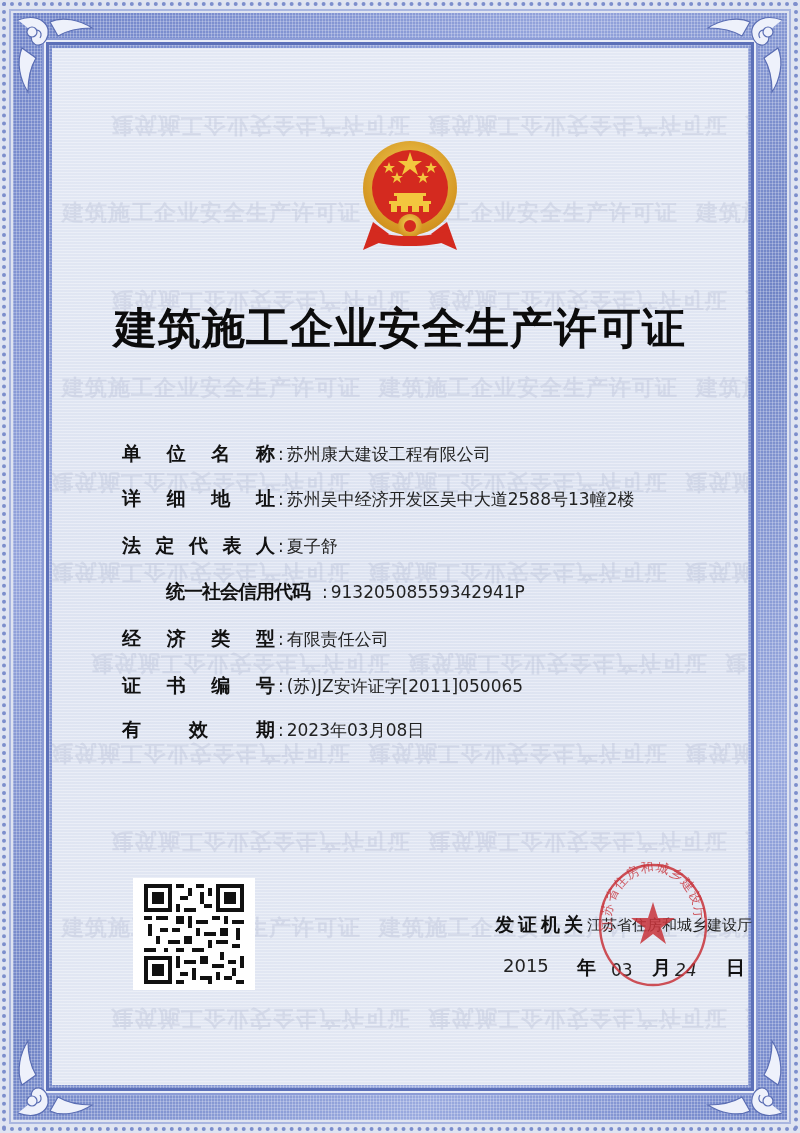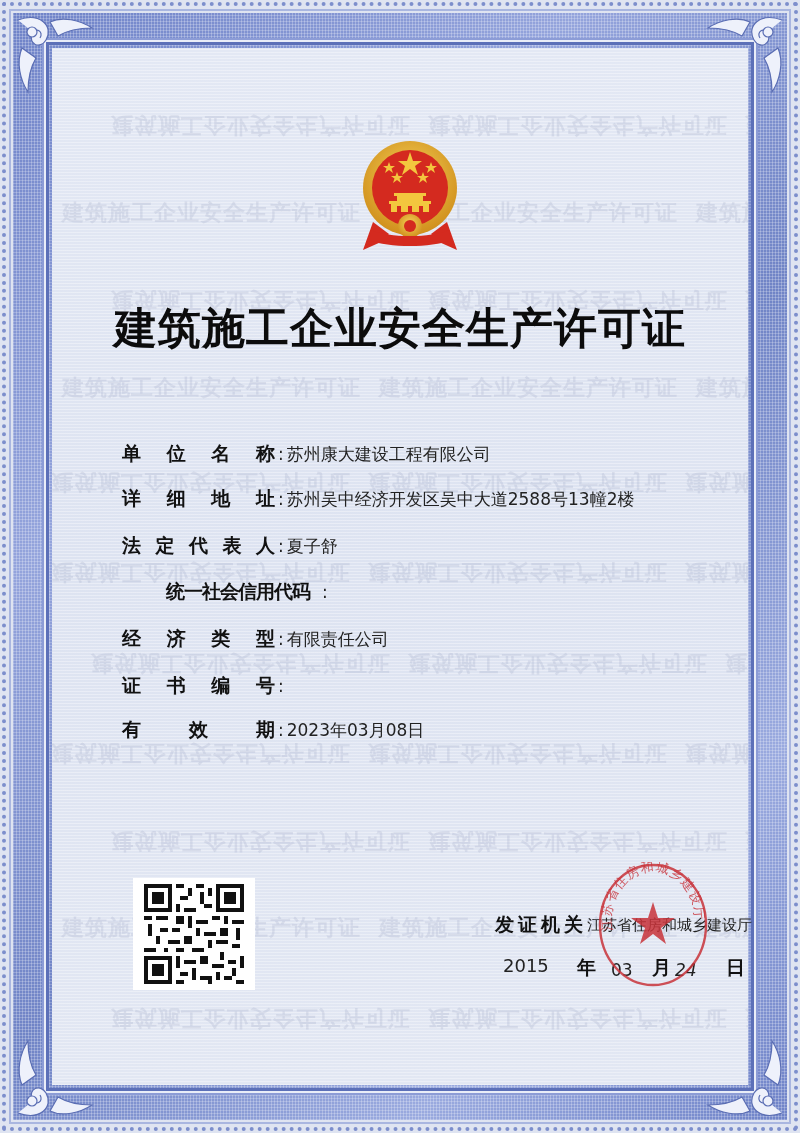--- a/index.html
+++ b/index.html
@@ -320,39 +320,41 @@
           <span>代</span>
           <span>表</span>
           <span>人</span>
       </span>
       <span class="colon">:</span>
       <span class="value">夏子舒</span>
     </div>
     <div class="field" style="top:138px;margin-left:44px;">
       <span class="label" style="letter-spacing:-1px;">统一社会信用代码</span>
       <span class="colon">:</span>
+      <span class="value">91320508559342941P</span>
     </div>
     <div class="field" style="top:185px;">
       <span class="label">
         <span>经</span>
           <span>济</span>
           <span>类</span>
           <span>型</span>
       </span>
       <span class="colon">:</span>
       <span class="value">有限责任公司</span>
     </div>
     <div class="field" style="top:232px;">
       <span class="label">
         <span>证</span>
           <span>书</span>
           <span>编</span>
           <span>号</span>
       </span>
       <span class="colon">:</span>
+      <span class="value">(苏)JZ安许证字[2011]050065</span>
     </div>
     <div class="field" style="top:276px;">
       <span class="label">
         <span>有</span>
           <span>效</span>
           <span>期</span>
       </span>
       <span class="colon">:</span>
       <span class="value">2023年03月08日</span>
     </div>

